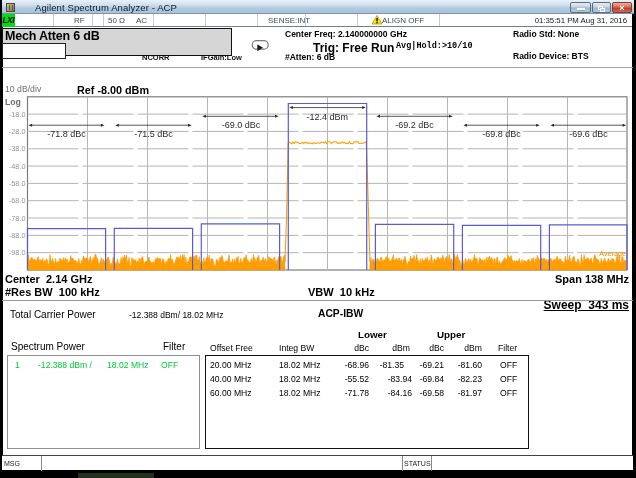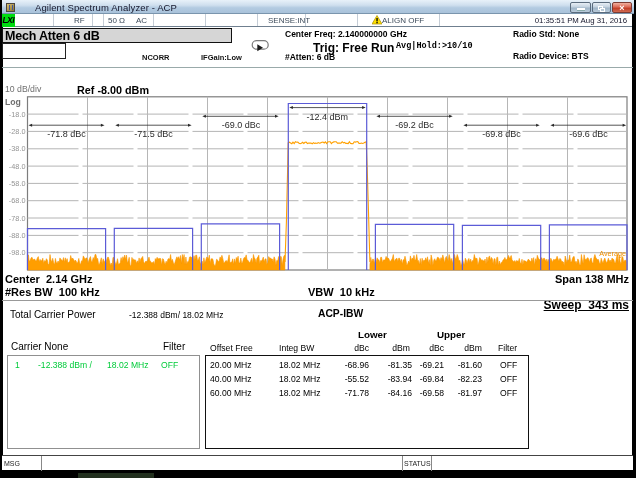--- a/index.html
+++ b/index.html
@@ -52,21 +52,21 @@
         <polygon points="5,0.5 10,9 0,9" fill="#ffe000" stroke="#a98b00" stroke-width="0.7"></polygon>
         <rect x="4.4" y="3" width="1.3" height="3.4" fill="#000"></rect>
         <rect x="4.4" y="7" width="1.3" height="1.3" fill="#000"></rect>
       </svg>
   </div>
   <div class="abs" style="left:379px;top:1.5px;">ALIGN OFF</div>
   <div class="abs" style="left:436px;top:0;width:1px;height:12px;background:#c5cdd6;"></div>
   <div class="abs" style="right:5px;top:2px;color:#15162b;font-size:7.8px;">01:35:51 PM Aug 31, 2016</div>
 </div>
 
-<div class="abs" style="left:2px;top:28px;width:230px;height:15px;background:#d6d6d6;border:1px solid #111;">
+<div class="abs" style="left:2px;top:28px;width:230px;height:28px;background:#d6d6d6;border:1px solid #111;">
   <div style="font-size:12.5px;font-weight:bold;color:#000;margin:0px 0 0 2px;letter-spacing:-0.2px;">Mech Atten 6 dB</div>
 </div>
 <div class="abs" style="left:2px;top:43px;width:64px;height:16px;background:#fff;border:1px solid #222;"></div>
 <div class="abs b" style="left:142px;top:53px;font-size:7.5px;color:#111;">NCORR</div>
 <div class="abs b" style="left:201px;top:53px;font-size:7.5px;color:#111;">IFGain:Low</div>
 <svg class="abs" style="left:251px;top:39px;" width="20" height="14" viewBox="0 0 20 14">
   <rect x="1.2" y="1.6" width="16" height="8.6" rx="4.3" fill="none" stroke="#7a7a7a" stroke-width="1.2"></rect>
   <polygon points="6.3,5.3 6.3,12.3 12,8.8" fill="#1a1a1a"></polygon>
 </svg>
 <div class="abs b" style="left:285px;top:29px;font-size:8.5px;color:#000;">Center Freq: 2.140000000 GHz</div>
@@ -153,42 +153,42 @@
 <div class="abs b" style="right:7px;top:273px;font-size:11px;color:#000;">Span 138 MHz</div>
 <div class="abs b" style="left:5px;top:285.5px;font-size:11px;color:#000;">#Res BW&nbsp;&nbsp;100 kHz</div>
 <div class="abs b" style="left:308px;top:285.5px;font-size:11px;color:#000;">VBW&nbsp;&nbsp;10 kHz</div>
 <div class="abs b" style="right:7px;top:298px;font-size:12px;color:#000;text-decoration:underline;">Sweep&nbsp;&nbsp;343 ms</div>
 <div class="abs" style="left:2px;top:300px;width:631px;height:1px;background:#999;"></div>
 
 <div class="abs" style="left:10px;top:308.5px;font-size:10px;color:#000;">Total Carrier Power</div>
 <div class="abs" style="left:129px;top:309.5px;font-size:8.5px;color:#000;">-12.388 dBm/ 18.02 MHz</div>
 <div class="abs b" style="left:294px;top:308px;font-size:10.3px;color:#000;margin-left:24px;">ACP-IBW</div>
 
-<div class="abs" style="left:11px;top:341px;font-size:10px;color:#000;">Carrier None</div>
+<div class="abs" style="left:11px;top:341px;font-size:10px;color:#000;">Spectrum Power</div>
 <div class="abs" style="left:163px;top:341px;font-size:10px;color:#000;">Filter</div>
 <div class="abs" style="left:7px;top:355px;width:193px;height:94px;background:#fff;border:1px solid #909090;"></div>
 <div class="abs" style="left:15px;top:359.5px;font-size:8.6px;color:#00cb3a;">1</div>
 <div class="abs" style="left:38px;top:359.5px;font-size:8.6px;color:#00cb3a;">-12.388 dBm /</div>
 <div class="abs" style="left:107px;top:359.5px;font-size:8.6px;color:#00cb3a;">18.02 MHz</div>
 <div class="abs" style="left:161px;top:359.5px;font-size:8.6px;color:#00cb3a;">OFF</div>
 
 <div class="abs b" style="left:358px;top:329px;font-size:9.8px;color:#000;">Lower</div>
 <div class="abs b" style="left:437px;top:329px;font-size:9.8px;color:#000;">Upper</div>
 <div class="abs" style="left:210px;top:342.5px;font-size:8.6px;color:#000;">Offset Free</div>
 <div class="abs" style="left:279px;top:342.5px;font-size:8.6px;color:#000;">Integ BW</div>
 <div class="abs" style="left:330px;top:342.5px;width:39px;font-size:8.6px;color:#000;text-align:right;">dBc</div>
 <div class="abs" style="left:370px;top:342.5px;width:40px;font-size:8.6px;color:#000;text-align:right;">dBm</div>
 <div class="abs" style="left:405px;top:342.5px;width:39px;font-size:8.6px;color:#000;text-align:right;">dBc</div>
 <div class="abs" style="left:442px;top:342.5px;width:40px;font-size:8.6px;color:#000;text-align:right;">dBm</div>
 <div class="abs" style="left:498px;top:342.5px;font-size:8.6px;color:#000;">Filter</div>
 <div class="abs" style="left:205px;top:355px;width:324px;height:94px;background:#fff;border:1.5px solid #111;"></div>
 <div class="abs" style="left:210px;top:359.5px;font-size:8.6px;color:#000;">20.00 MHz</div>
 <div class="abs" style="left:279px;top:359.5px;font-size:8.6px;color:#000;">18.02 MHz</div>
 <div class="abs" style="left:330px;top:359.5px;width:39px;font-size:8.6px;color:#000;text-align:right;">-68.96</div>
-<div class="abs" style="left:370px;top:359.5px;width:42px;font-size:8.6px;color:#000;text-align:right;">-81.35</div>
+<div class="abs" style="left:370px;top:359.5px;width:34px;font-size:8.6px;color:#000;text-align:right;">-81.35</div>
 <div class="abs" style="left:405px;top:359.5px;width:39px;font-size:8.6px;color:#000;text-align:right;">-69.21</div>
 <div class="abs" style="left:442px;top:359.5px;width:40px;font-size:8.6px;color:#000;text-align:right;">-81.60</div>
 <div class="abs" style="left:500px;top:359.5px;font-size:8.6px;color:#000;">OFF</div>
 <div class="abs" style="left:210px;top:373.7px;font-size:8.6px;color:#000;">40.00 MHz</div>
 <div class="abs" style="left:279px;top:373.7px;font-size:8.6px;color:#000;">18.02 MHz</div>
 <div class="abs" style="left:330px;top:373.7px;width:39px;font-size:8.6px;color:#000;text-align:right;">-55.52</div>
 <div class="abs" style="left:370px;top:373.7px;width:42px;font-size:8.6px;color:#000;text-align:right;">-83.94</div>
 <div class="abs" style="left:405px;top:373.7px;width:39px;font-size:8.6px;color:#000;text-align:right;">-69.84</div>
 <div class="abs" style="left:442px;top:373.7px;width:40px;font-size:8.6px;color:#000;text-align:right;">-82.23</div>
 <div class="abs" style="left:500px;top:373.7px;font-size:8.6px;color:#000;">OFF</div>

